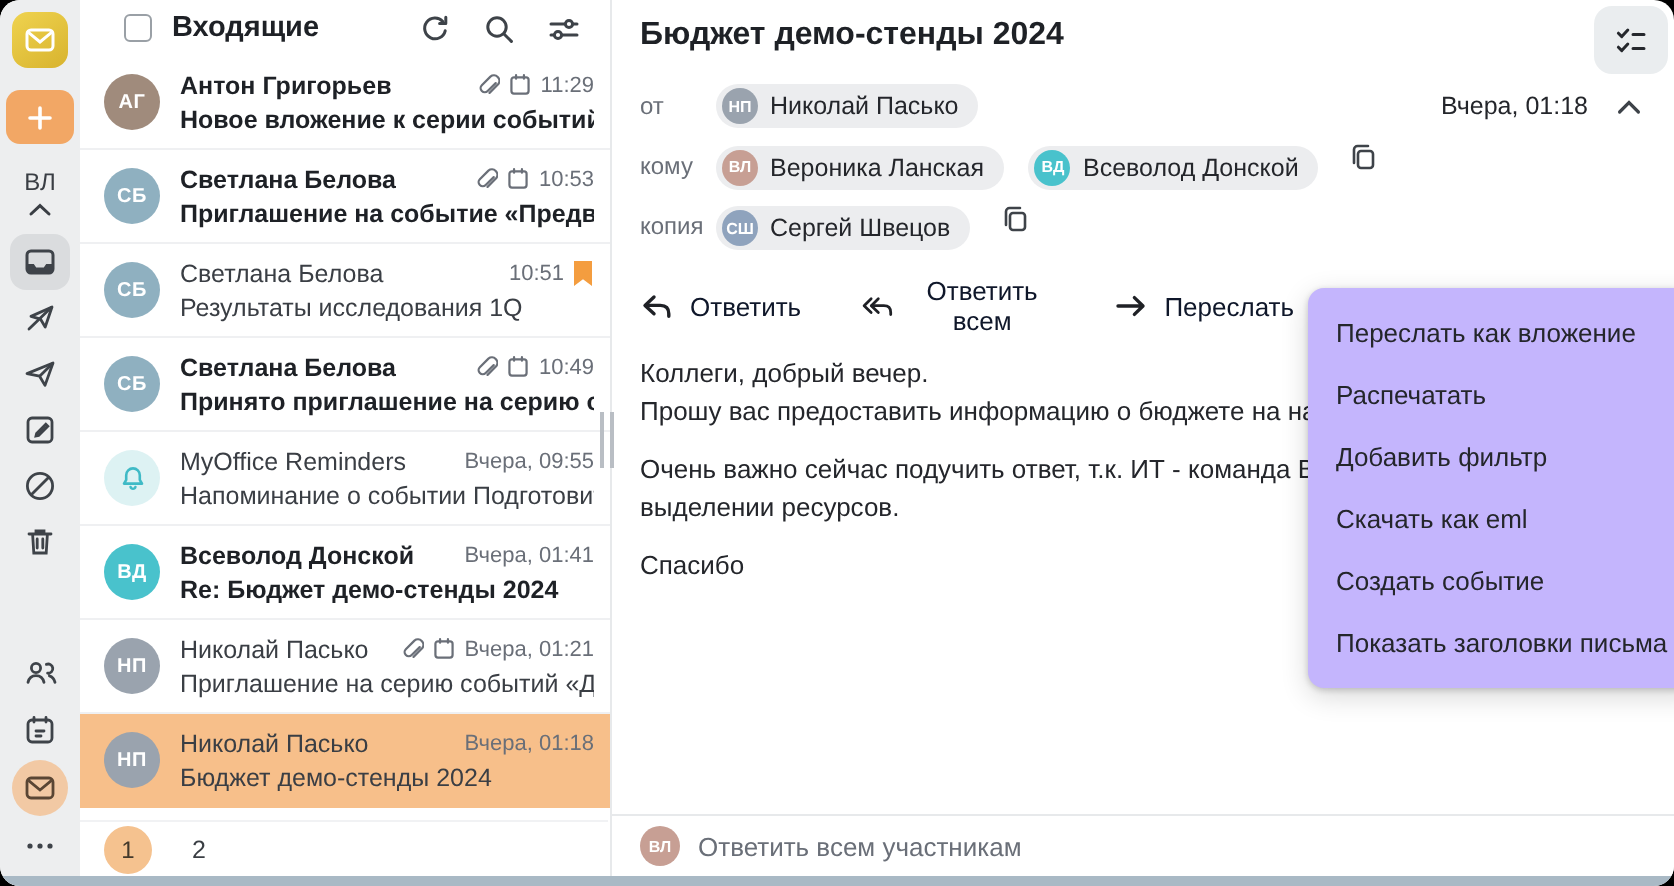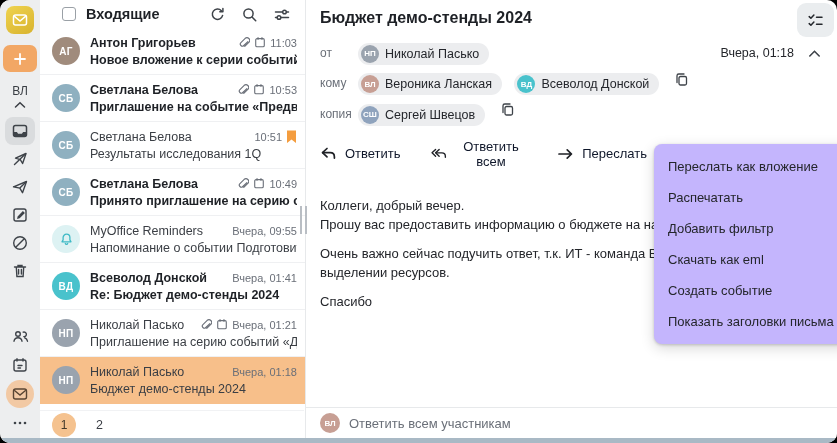--- a/index.html
+++ b/index.html
@@ -51,21 +51,21 @@
   .meta-block{margin-top:15px;}
   .meta-row{display:flex;align-items:center;margin-bottom:7px;}
   .meta-label{width:38px;flex:none;font-size:12px;color:#6A6F78;}
   .chip{display:inline-flex;align-items:center;gap:6px;background:#ECEDEF;border-radius:12px;padding:2px 10px 2px 3px;font-size:12.5px;color:#24262B;margin-right:8px;cursor:pointer;}
   .cav{width:18px;height:18px;border-radius:50%;display:flex;align-items:center;justify-content:center;color:#fff;font-size:8px;font-weight:bold;flex:none;}
   .copy-btn{color:#3E4349;margin-left:2px;}
   .date-group{margin-left:auto;display:flex;align-items:center;gap:14px;padding-right:16px;font-size:12.5px;color:#24262B;}
   .toolbar{display:flex;align-items:center;margin-top:13px;padding-right:18px;}
   .tb-btn{display:flex;align-items:center;gap:8px;border:none;background:transparent;font-size:13px;color:#0f172a;margin-right:30px;cursor:pointer;}
   .tb-icons{margin-left:auto;display:flex;align-items:center;gap:25px;}
-  .body{margin-top:27px;font-size:13px;color:#24262B;}
+  .body{margin-top:9px;font-size:13px;color:#24262B;}
   .body-line{line-height:19px;white-space:pre;}
   .body-gap{height:10px;}
   .reply-bar{position:absolute;left:0;right:0;bottom:5px;height:31px;background:#fff;border-top:1px solid var(--div);display:flex;align-items:center;gap:9px;padding-left:14px;cursor:text;}
   .reply-ph{font-size:13px;color:#6A6F78;}
   .tasks-tab{position:absolute;top:3px;right:3px;width:37px;height:34px;background:#EAEDEF;border:none;border-radius:9px;display:flex;align-items:center;justify-content:center;color:#25282D;cursor:pointer;z-index:4;}
 
   
   .menu{position:absolute;left:654px;top:144px;width:198px;background:#c4b5fd;border-radius:8px;box-shadow:0 1px 3px rgba(0,0,0,.18),0 4px 14px rgba(0,0,0,.16);padding:7px 0;z-index:20;}
   .menu-item{padding:8px 14px;font-size:13px;color:#24262B;white-space:nowrap;cursor:pointer;}
 
@@ -200,21 +200,21 @@
       <div class="l1">
         <span class="sender">Антон Григорьев</span>
         <span class="meta">
           <svg class="i-clip" width="12" height="13" viewBox="0 0 14 15" fill="none" stroke="currentColor" stroke-width="1.3" stroke-linecap="round">
                   <path d="M11.5 6.4 6.8 11a2.4 2.4 0 0 1-3.4-3.4l5-5a3.2 3.2 0 0 1 4.5 4.5l-5 5"></path>
                 </svg>
           <svg class="i-cal" width="12" height="13" viewBox="0 0 14 15" fill="none" stroke="currentColor" stroke-width="1.3" stroke-linecap="round">
                   <rect x="2" y="3" width="10" height="9.5" rx="1.5"></rect>
                   <path d="M4.7 1.8v2M9.3 1.8v2"></path>
                 </svg>
-          <span class="time">11:03</span>
+          <span class="time">11:29</span>
 
         </span>
       </div>
       <span class="subject">Новое вложение к серии событий «Аналити…</span>
     </div>
   </div>
 
   <div class="row unread">
     <span class="avatar" style="background: rgb(143, 176, 192);">
       <span class="av-txt">СБ</span>

